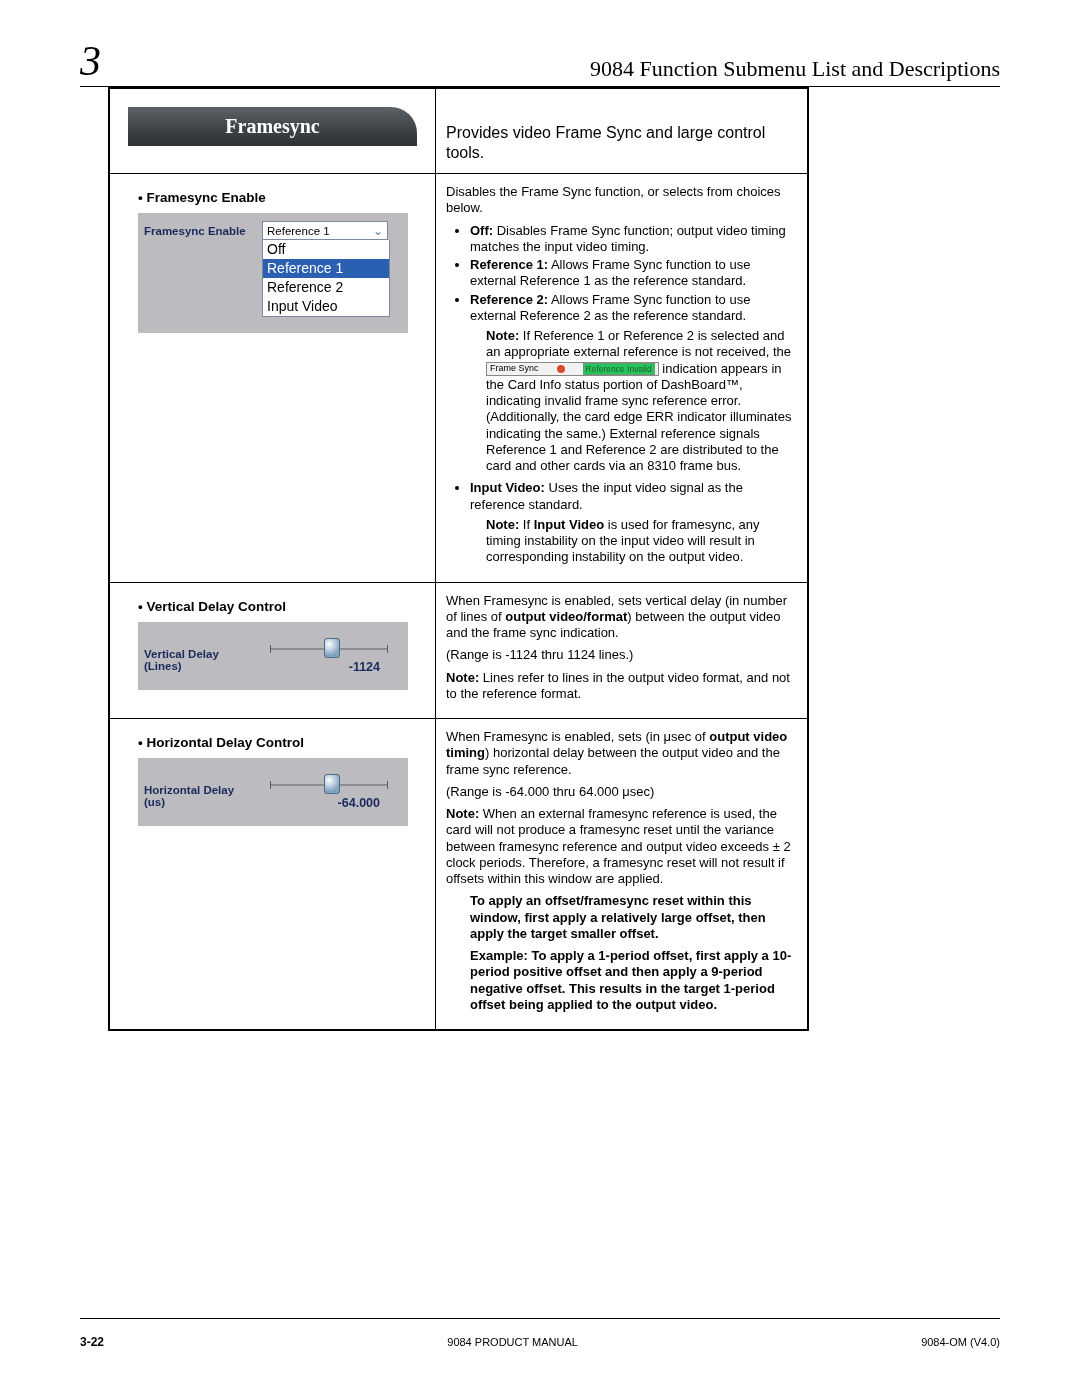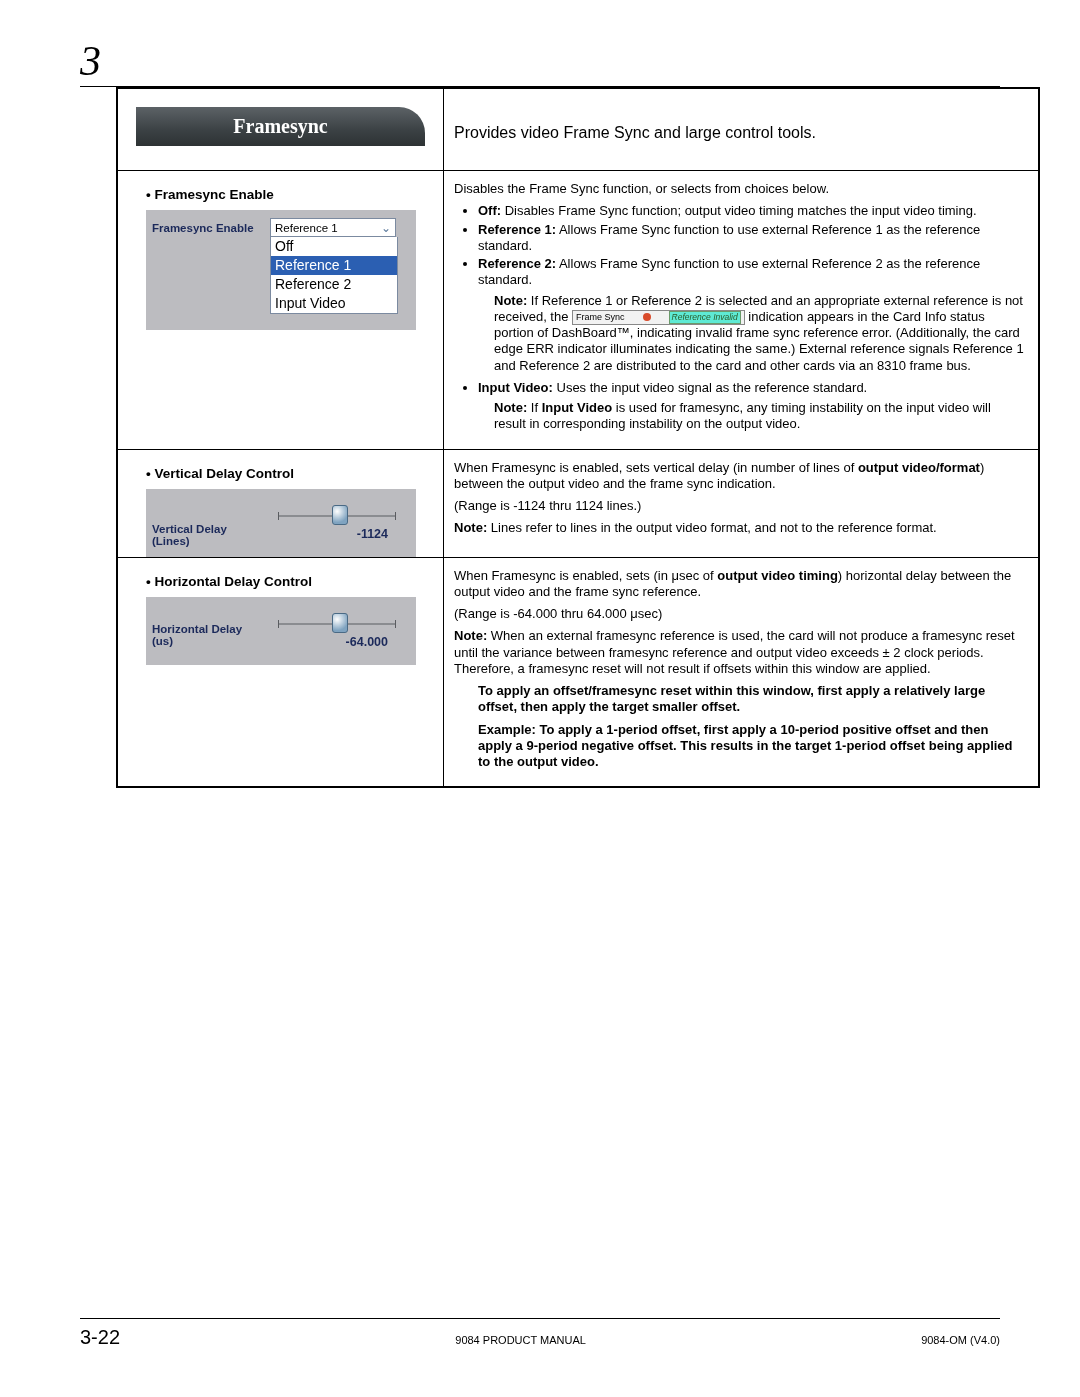--- a/index.html
+++ b/index.html
@@ -32,24 +32,24 @@
   .running-head .chaptitle {
     font-size: 22px;
   }
   .table-caption {
     font-style: italic;
     font-weight: bold;
     font-size: 16px;
     margin: 28px 0 8px 14px;
   }
   .tbl {
-    margin-left: 36px;
+    margin-left: 28px;
     border: 2px solid #000;
     border-collapse: collapse;
-    width: 924px;
+    width: 701px;
     font-size: 13px;
   }
   .tbl td {
     border: 1px solid #000;
     vertical-align: top;
   }
   .leftcell {
     width: 325px;
     padding: 0;
   }
@@ -196,60 +196,60 @@
   }
   .inline-badge .dot {
     width: 8px;
     height: 8px;
     background: #d94b2b;
     border-radius: 50%;
     display: inline-block;
   }
   .inline-badge .ref {
     border: 1px solid #6a9a6a;
-    background: #5eead4;
+    background: #22c55e;
     color: #2a5a2a;
     padding: 0 2px;
     font-size: 8.5px;
-    font-style: italic;
   }
   .footer-rule {
     margin: 0 80px;
     border-top: 1px solid #000;
     position: absolute;
     bottom: 78px;
     left: 0;
     right: 0;
   }
   .footer {
     position: absolute;
     bottom: 48px;
     left: 80px;
     right: 80px;
     display: flex;
     justify-content: space-between;
     align-items: baseline;
     font-size: 11px;
   }
   .footer .pg {
-    font-weight: normal;
-    font-size: 20px;
+    font-weight: bold;
+    font-size: 12px;
   }
   .rightcell p { margin: 0 0 6px 0; }
   .first-header-right {
     font-size: 16px;
     padding-top: 34px;
   }
 </style>
 </head>
 <body>
 
 <div class="page">
   <div class="running-head">
     <div class="chapnum">3</div>
+    <div class="chaptitle">9084 Function Submenu List and Descriptions</div>
   </div>
 
 
   <table class="tbl">
 
     <tbody>
         <tr>
       <td class="leftcell" style="border-bottom:1px solid #000;">
         <div class="tab-header">Framesync</div>
       </td>
@@ -297,21 +297,21 @@
         <p class="note">
           <b>Note:</b><span> If </span><b>Input Video</b><span> is used for framesync, any timing instability on the input video will result in corresponding instability on the output video.</span>
         </p>
       </td>
     </tr>
 
     <tr>
       <td class="leftcell">
         <div class="control-label">Vertical Delay Control</div>
         <div class="ui-panel">
-          <div class="ui-row" style="align-items:flex-end;">
+          <div class="ui-row" style="align-items:flex-start;">
             <span class="ui-label" style="padding-top:18px;">Vertical Delay (Lines)</span>
             <div class="slider-wrap" style="flex:1;">
               <div class="slider-track">
                 <div class="track"></div>
                 <div class="tick" style="left:50%;"></div>
                 <div class="tick" style="left:0;"></div>
                 <div class="tick" style="right:0;"></div>
                 <div class="knob" style="left:46%;"></div>
               </div>
               <div class="slider-value">-1124</div>

